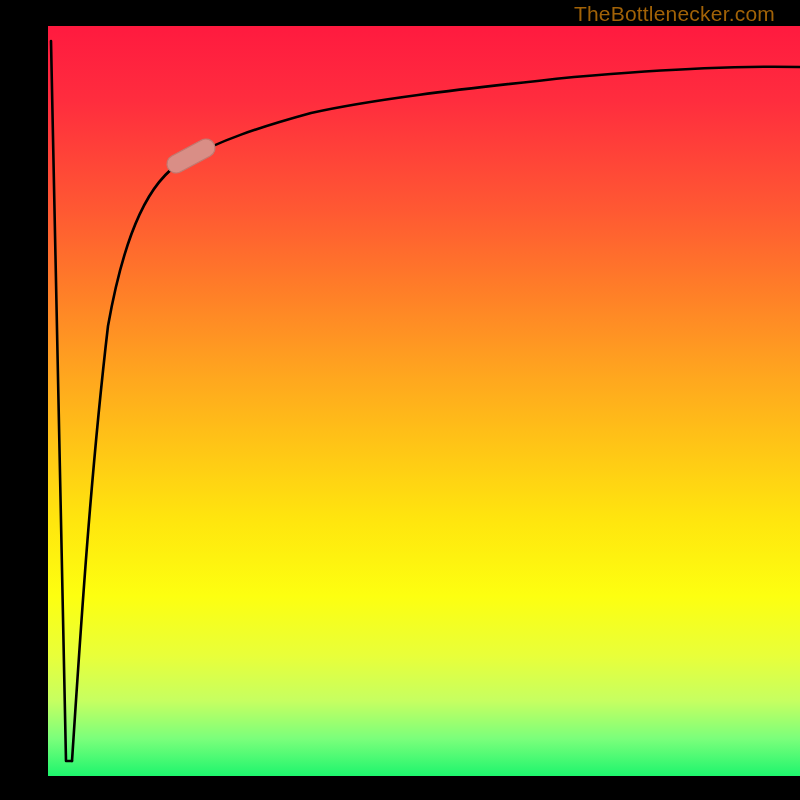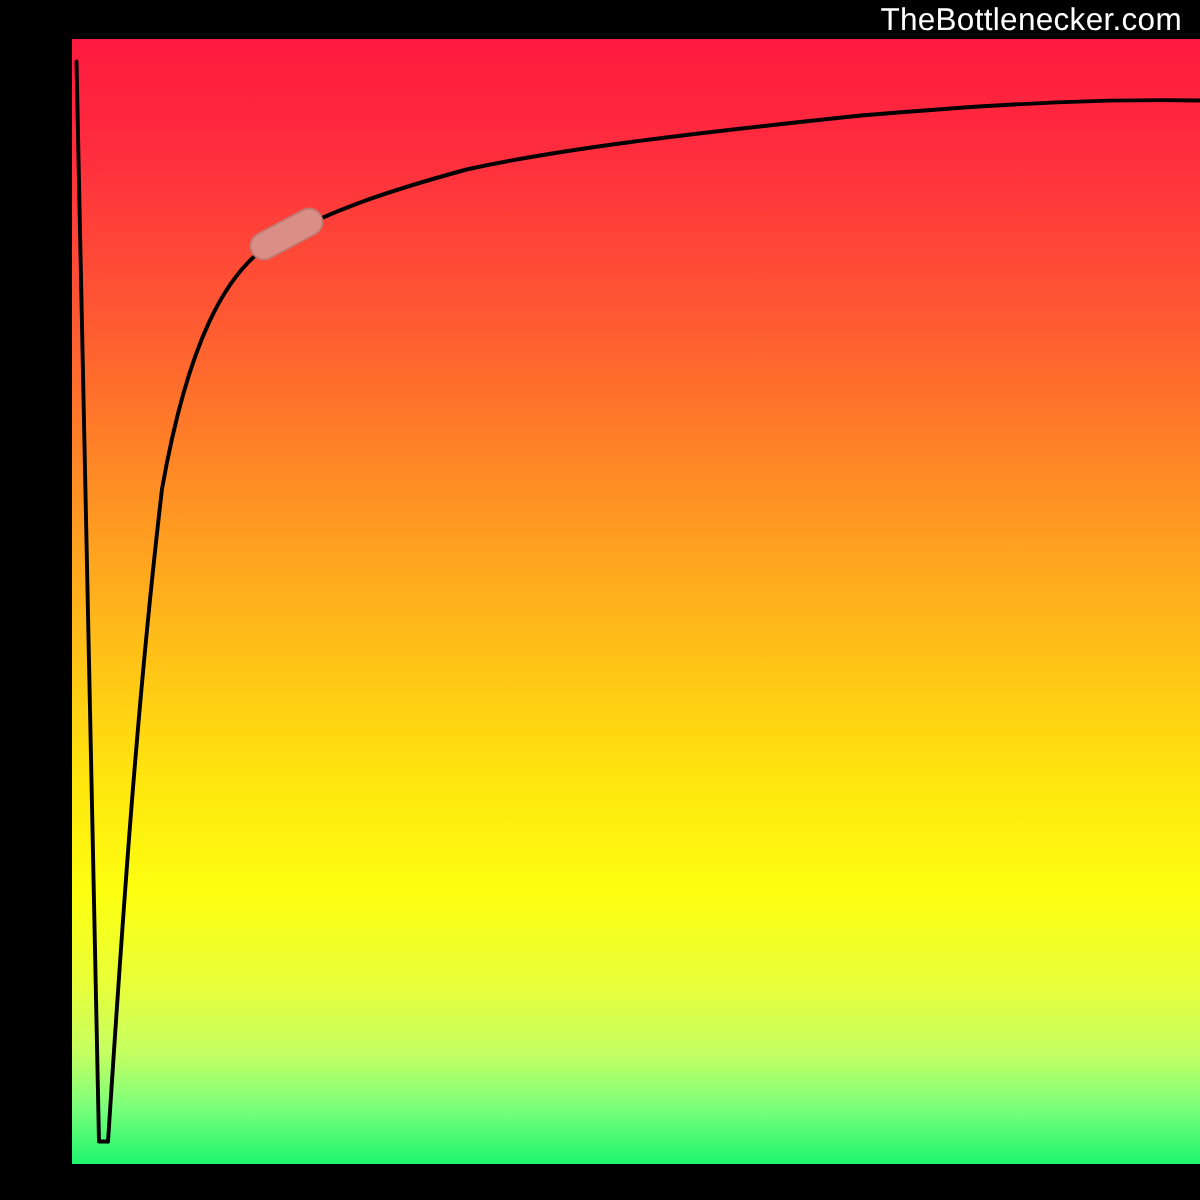--- a/index.html
+++ b/index.html
@@ -33,24 +33,24 @@
       #e8ff3a 84%,
       #c6ff61 90%,
       #7bff7b 95%,
       #1ef56d 100%
     );
   }
 
   .attribution {
     position: absolute;
     top: 2px;
-    right: 12px;
+    right: 25px;
     font-size: 21px;
     font-weight: 400;
-    color: #ffffff;
+    color: #a16207;
     letter-spacing: 0.2px;
   }
 
   .curve-svg {
     position: absolute;
     left: 0;
     top: 0;
     width: 800px;
     height: 800px;
     pointer-events: none;

